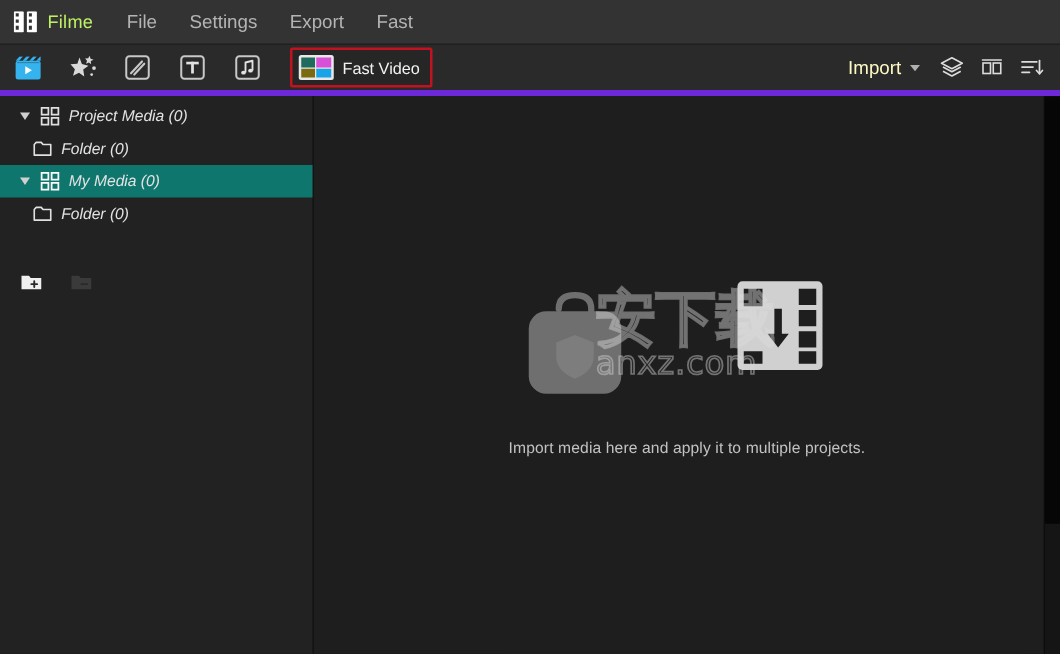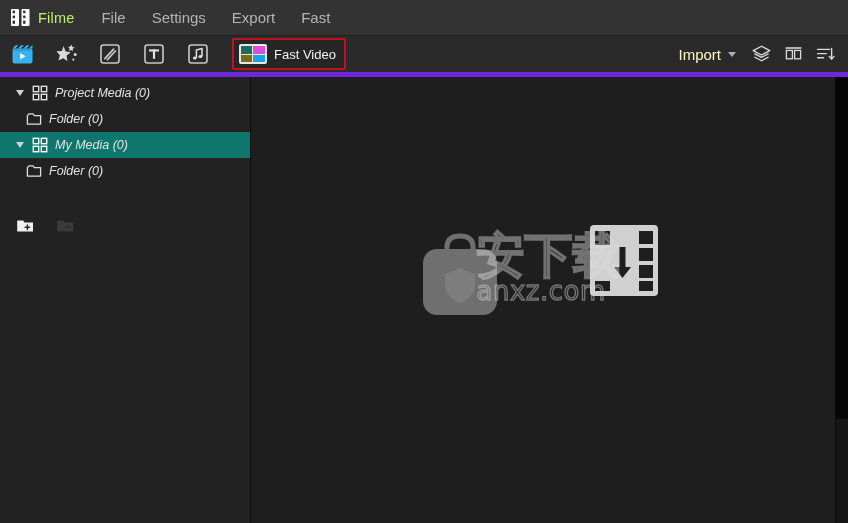--- a/index.html
+++ b/index.html
@@ -540,20 +540,21 @@
               <path d="M26 44 L34.5 55 L43 44 Z" fill="#1e1e1e"></path>
             </svg>
           </span>
 
           <span class="watermark">
             <span class="wm-cn">安下载</span>
             <span class="wm-en">anxz.com</span>
           </span>
         </div>
 
+        <div class="hint">Import media here and apply it to multiple projects.</div>
       </div>
 
       <div class="right-rail">
         <div class="right-rail-inner"></div>
       </div>
     </div>
   </div>
 </div>
 
 </body></html>

